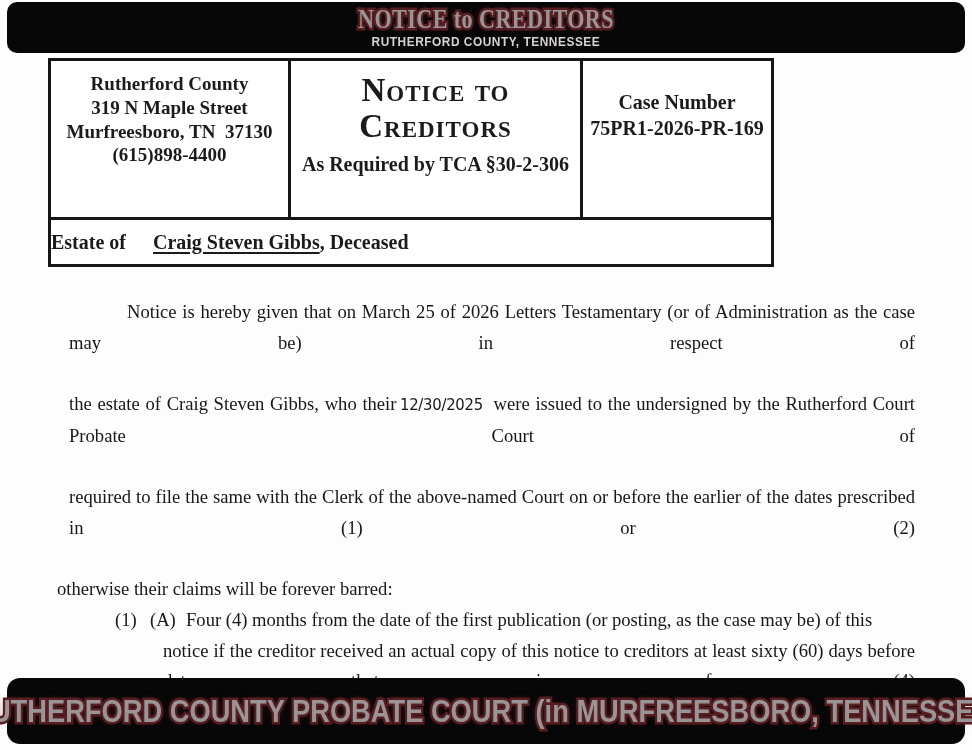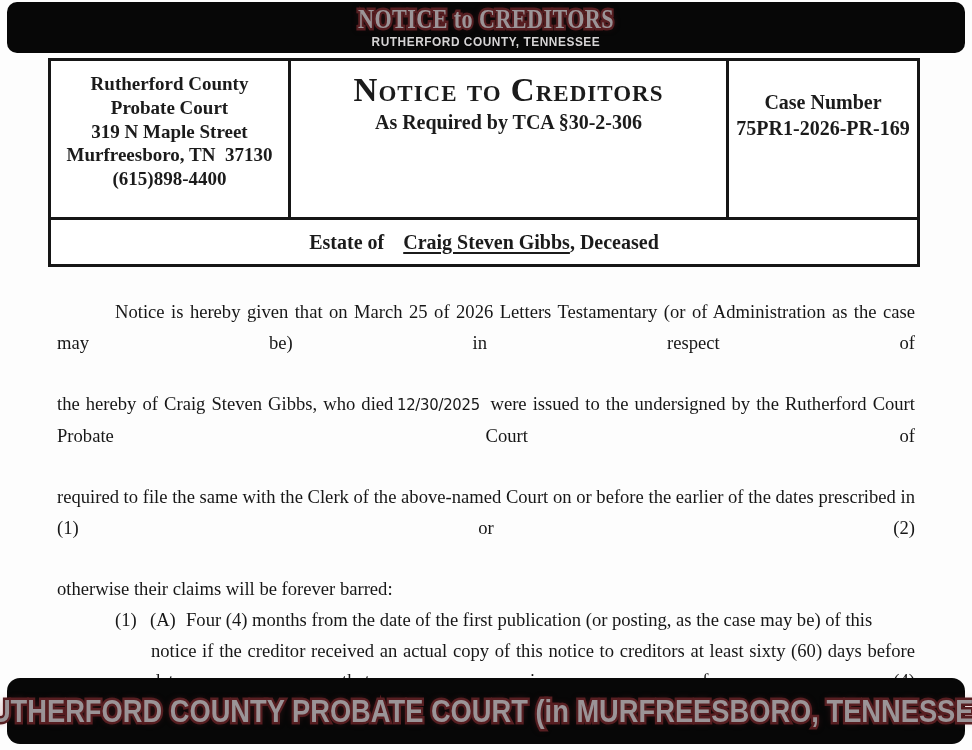--- a/index.html
+++ b/index.html
@@ -30,50 +30,50 @@
     color:#d6d4d5; display:inline-block; transform:scaleX(0.88); transform-origin:center;
     letter-spacing:0.6px; margin-top:1px; white-space:nowrap;
   }
   .banner-bottom-text {
     font-family:"Liberation Sans", sans-serif; font-weight:bold; font-size:31px; line-height:33px;
     display:inline-block; transform:scaleX(0.88); transform-origin:center; letter-spacing:0px;
   }
 
   
   .header-table {
-    position:absolute; left:48px; top:58px; width:872px; box-sizing:border-box;
+    position:absolute; left:48px; top:58px; width:726px; box-sizing:border-box;
     border:3px solid #161616; background:#ffffff;
   }
   .ht-row1 { display:flex; height:156px; }
   .cell { box-sizing:border-box; }
   .cell-court {
     width:240px; border-right:3px solid #161616; text-align:center; padding-top:11px;
     font-weight:bold; font-size:19px; line-height:23.8px;
   }
   .cell-title { flex:1; text-align:center; padding-top:11px; }
   .doc-title { font-variant:small-caps; font-weight:bold; font-size:33px; line-height:36px; letter-spacing:1px; }
-  .doc-statute { font-weight:bold; font-size:20px; line-height:24px; margin-top:2px;font-family:Liberation Serif, serif; }
+  .doc-statute { font-weight:bold; font-size:20px; line-height:24px; margin-top:8px;font-family:Liberation Serif, serif; }
   .cell-case {
     width:191px; border-left:3px solid #161616; text-align:center; padding-top:28px;
     font-weight:bold; font-size:20px; line-height:26px;
   }
   .ht-row2 {
     border-top:3px solid #161616; height:44px;
-    display:flex; align-items:center; justify-content:center;
+    display:flex; align-items:center; 
     font-weight:bold; font-size:20px;
   }
-  .estate-name { margin-left:19px; text-decoration:underline; text-decoration-thickness:1.5px; text-underline-offset:3px; }
+  .estate-name { margin-left:27px; text-decoration:underline; text-decoration-thickness:1.5px; text-underline-offset:3px; }
 
   
   .body-text {
     position:absolute; left:57px; top:297px; width:858px;
     font-size:18.6px; line-height:30.7px; color:#171717;
   }
   .line { white-space:nowrap; }
-  .jline { white-space:normal; text-align:justify; }
+  .jline { white-space:normal; text-align:justify;margin-left:12px; }
   .jline::after { content:""; display:inline-block; width:100%; height:0; }
   .indent1 { text-indent:58px; }
   .pad-list { padding-left:58px; }
   .pad-cont { padding-left:94px; }
   .mk { display:inline-block; }
   .mk-outer { width:35px; }
   .mk-inner { width:36px; }
   .uname { text-decoration-thickness:1.3px; text-underline-offset:3px; }
   .fill-date {
     font-family:"DejaVu Sans", sans-serif; font-size:16.5px;
@@ -86,21 +86,20 @@
 
 <div class="banner banner-top">
   <span class="banner-title stroke" data-text="NOTICE to CREDITORS">NOTICE to CREDITORS</span>
   <span class="banner-subtitle">RUTHERFORD COUNTY, TENNESSEE</span>
 </div>
 
 <div class="header-table">
   <div class="ht-row1">
     <div class="cell cell-court">
       <div>Rutherford County</div>
-      <div>Probate Court</div>
       <div>319 N Maple Street</div>
       <div>Murfreesboro, TN&nbsp; 37130</div>
       <div>(615)898-4400</div>
     </div>
     <div class="cell cell-title">
       <div class="doc-title">Notice to Creditors</div>
       <div class="doc-statute">As Required by TCA §30-2-306</div>
     </div>
     <div class="cell cell-case">
       <div>Case Number</div>
@@ -110,22 +109,22 @@
   <div class="ht-row2">
     <span>Estate of</span>
       <span class="estate-name">Craig Steven Gibbs</span>
       <span>, Deceased</span>
   </div>
 </div>
 
 <div class="body-text">
   <div class="line jline indent1">Notice is hereby given that on March 25 of 2026 Letters Testamentary (or of Administration as the case may be) in respect of</div>
   <div class="line jline">
-    <span>the hereby of</span>
-    <span class="uname">Craig Steven Gibbs,</span><span> who died</span><span class="fill-date">12/30/2025</span><span>were issued to the undersigned by the Rutherford Court Probate Court of</span>
+    <span>the estate of</span>
+    <span class="uname">Craig Steven Gibbs,</span><span> who their</span><span class="fill-date">12/30/2025</span><span>were issued to the undersigned by the Rutherford Court Probate Court of</span>
   </div>
   <div class="line jline">required to file the same with the Clerk of the above-named Court on or before the earlier of the dates prescribed in (1) or (2)</div>
   <div class="line">otherwise their claims will be forever barred:</div>
 
   <div class="line pad-list">
     <span class="mk mk-outer">(1)</span><span class="mk mk-inner">(A)</span><span>Four (4) months from the date of the first publication (or posting, as the case may be) of this</span>
   </div>
   <div class="line jline pad-cont">notice if the creditor received an actual copy of this notice to creditors at least sixty (60) days before date that is four (4)</div>
 
 </div>

